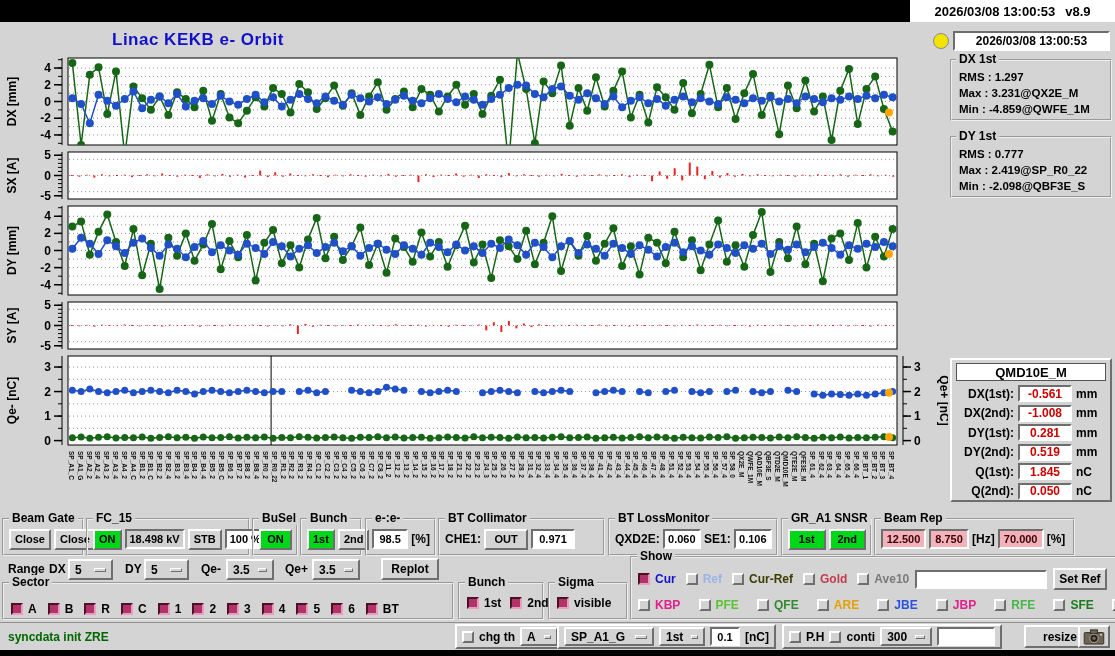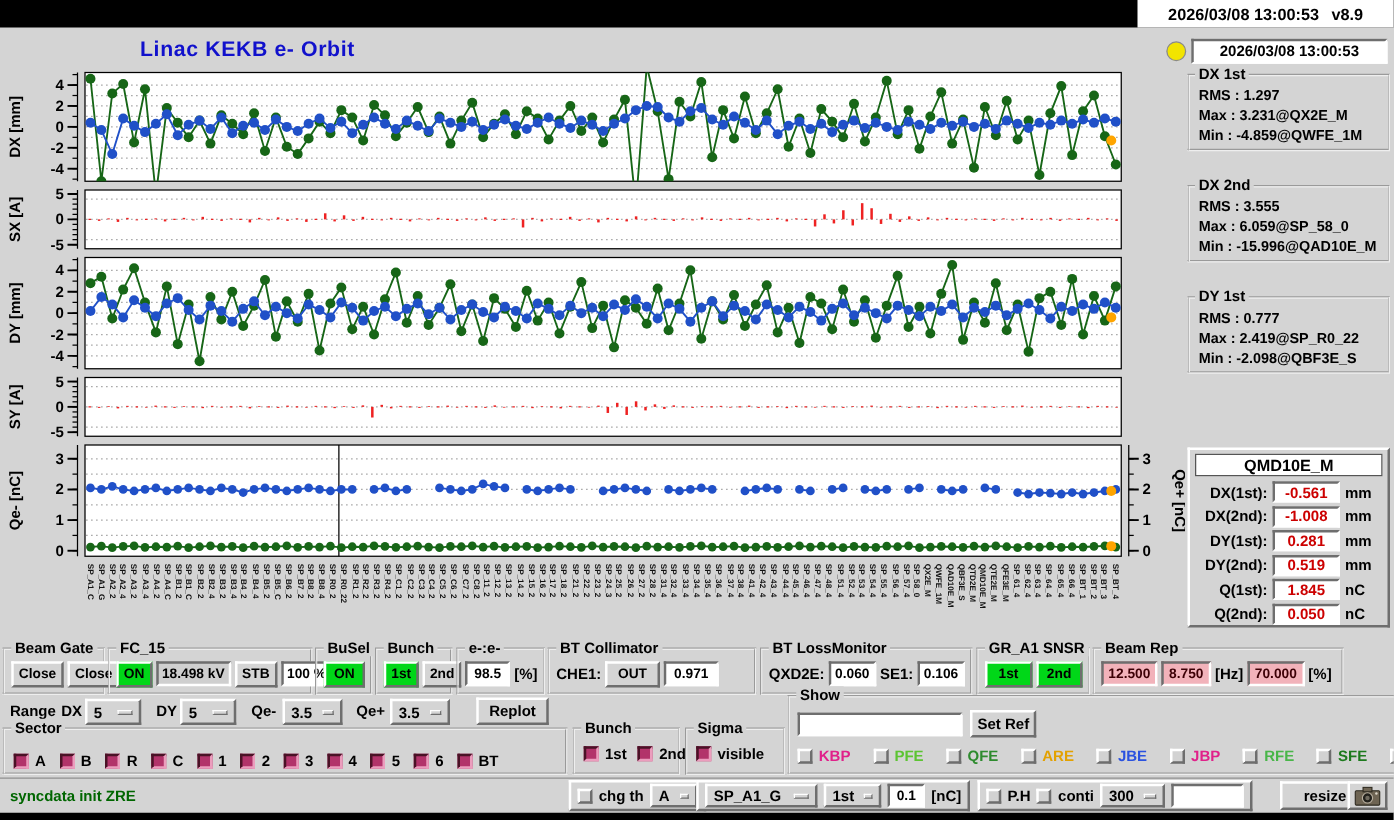--- a/index.html
+++ b/index.html
@@ -30,21 +30,21 @@
   
   .group{position:absolute;border:2px groove #eeeeee}
   .hgroup{display:flex;align-items:center;gap:3px;padding:6px 4px 2px 5px}
   .glabel{position:absolute;top:-9px;left:5px;background:#d4d4d4;padding:0 3px;font-weight:bold;font-size:12px;white-space:nowrap;line-height:14px}
   .pair{display:inline-flex;align-items:center;gap:5px;white-space:nowrap}
   .cb{display:inline-block;width:12px;height:12px;border:2px solid;border-color:#ffffff #6e6e6e #6e6e6e #ffffff;background:#d2d2d2;flex:0 0 auto}
   .cb.on{border-color:#4a1226 #eb9dbd #eb9dbd #4a1226;background:#b2336a}
   .cblabel{font-weight:bold;font-size:12px}
   
   #stats-col{position:absolute;left:950px;top:56px;width:162px}
-  .statbox{position:relative;border:2px groove #eeeeee;margin:3px 0 27px 0;padding:8px 3px 3px 7px;height:62px}
+  .statbox{position:relative;border:2px groove #eeeeee;margin:3px 0 15px 0;padding:8px 3px 3px 7px;height:62px}
   .statbox .glabel{left:4px}
   .srow{font-size:11.5px;line-height:16px;white-space:nowrap}
   #monitor{position:absolute;left:950px;top:358px;width:162px;height:144px;border:2px solid;border-color:#ffffff #6e6e6e #6e6e6e #ffffff;background:#d4d4d4;padding:3px 4px}
   #monitor-title{background:#fff;border:1px solid #555;height:18px;display:flex;align-items:center;justify-content:center;font-size:13px;margin-bottom:3px}
   .mrow{display:flex;align-items:center;height:19.5px;gap:4px}
   .mlabel{width:58px;text-align:right;font-size:12px}
   .mvalue{width:54px;height:17px;background:#fff;border:2px solid;border-color:#6e6e6e #fff #fff #6e6e6e;color:#cc0000;display:inline-flex;align-items:center;justify-content:center;font-size:12px}
   .munit{font-size:12px}
   
   #g-beamgate{left:2px;top:518px;width:82px;height:38px}
@@ -1193,26 +1193,20 @@
 <span id="status-led" style="background: rgb(242, 228, 0);"></span>
 <div id="ts-box" class="field" style="font-size:12px">2026/03/08 13:00:53</div>
 <div id="stats-col">
     <div class="statbox">
       <span class="glabel">DX 1st</span>
       <div class="srow">RMS :  1.297</div>
       <div class="srow">Max :  3.231@QX2E_M</div>
       <div class="srow">Min :  -4.859@QWFE_1M</div>
     </div>
     <div class="statbox">
-      <span class="glabel">DX 2nd</span>
-      <div class="srow">RMS :  3.555</div>
-      <div class="srow">Max :  6.059@SP_58_0</div>
-      <div class="srow">Min :  -15.996@QAD10E_M</div>
-    </div>
-    <div class="statbox">
       <span class="glabel">DY 1st</span>
       <div class="srow">RMS :  0.777</div>
       <div class="srow">Max :  2.419@SP_R0_22</div>
       <div class="srow">Min :  -2.098@QBF3E_S</div>
     </div>
   </div>
 <div id="monitor">
   <div id="monitor-title">QMD10E_M</div>
   <div id="monitor-rows">
       <div class="mrow">
@@ -1392,20 +1386,42 @@
       <span class="pair">
         <span class="cb on"></span>
         <span class="cblabel">visible</span>
       </span>
     </div>
 </div>
 
 <div class="group" id="g-show">
   <span class="glabel">Show</span>
   <div class="show-row">
+    <span id="show-r1-items">
+        <span class="pair">
+          <span class="cb on"></span>
+          <span class="cblabel" style="color: rgb(17, 17, 204);">Cur</span>
+        </span>
+        <span class="pair">
+          <span class="cb"></span>
+          <span class="cblabel" style="color: rgb(154, 180, 230);">Ref</span>
+        </span>
+        <span class="pair">
+          <span class="cb"></span>
+          <span class="cblabel" style="color: rgb(60, 60, 0);">Cur-Ref</span>
+        </span>
+        <span class="pair">
+          <span class="cb"></span>
+          <span class="cblabel" style="color: rgb(196, 59, 78);">Gold</span>
+        </span>
+        <span class="pair">
+          <span class="cb"></span>
+          <span class="cblabel" style="color: rgb(122, 122, 122);">Ave10</span>
+        </span>
+      </span>
     <input id="ref-input" value="" style="">
     <button class="btn" id="setref">Set Ref</button>
   </div>
   <div class="show-row">
     <span id="show-r2-items">
         <span class="pair">
           <span class="cb"></span>
           <span class="cblabel" style="color: rgb(224, 33, 138);">KBP</span>
         </span>
         <span class="pair">

